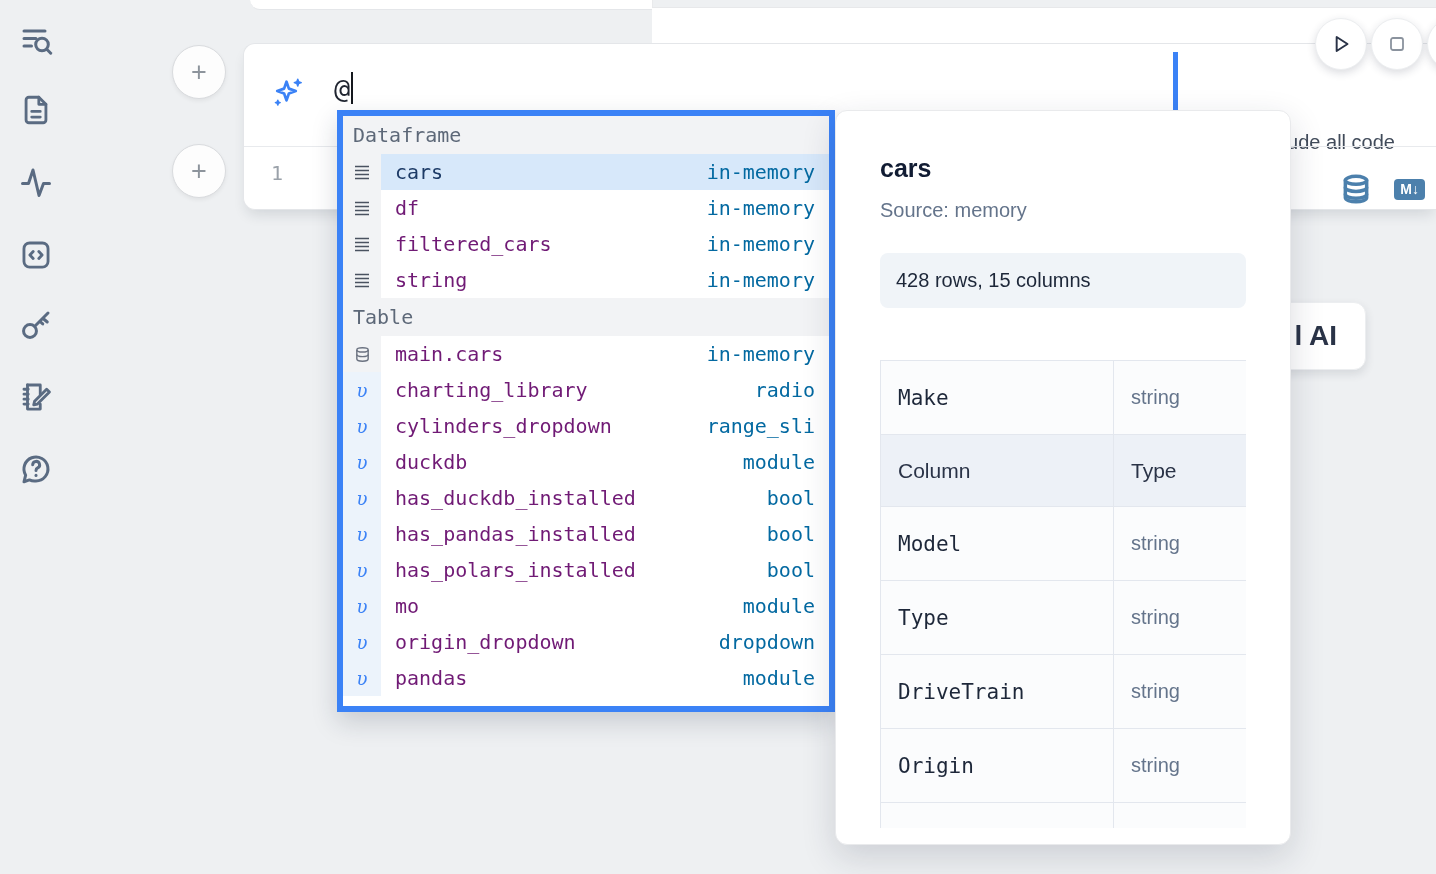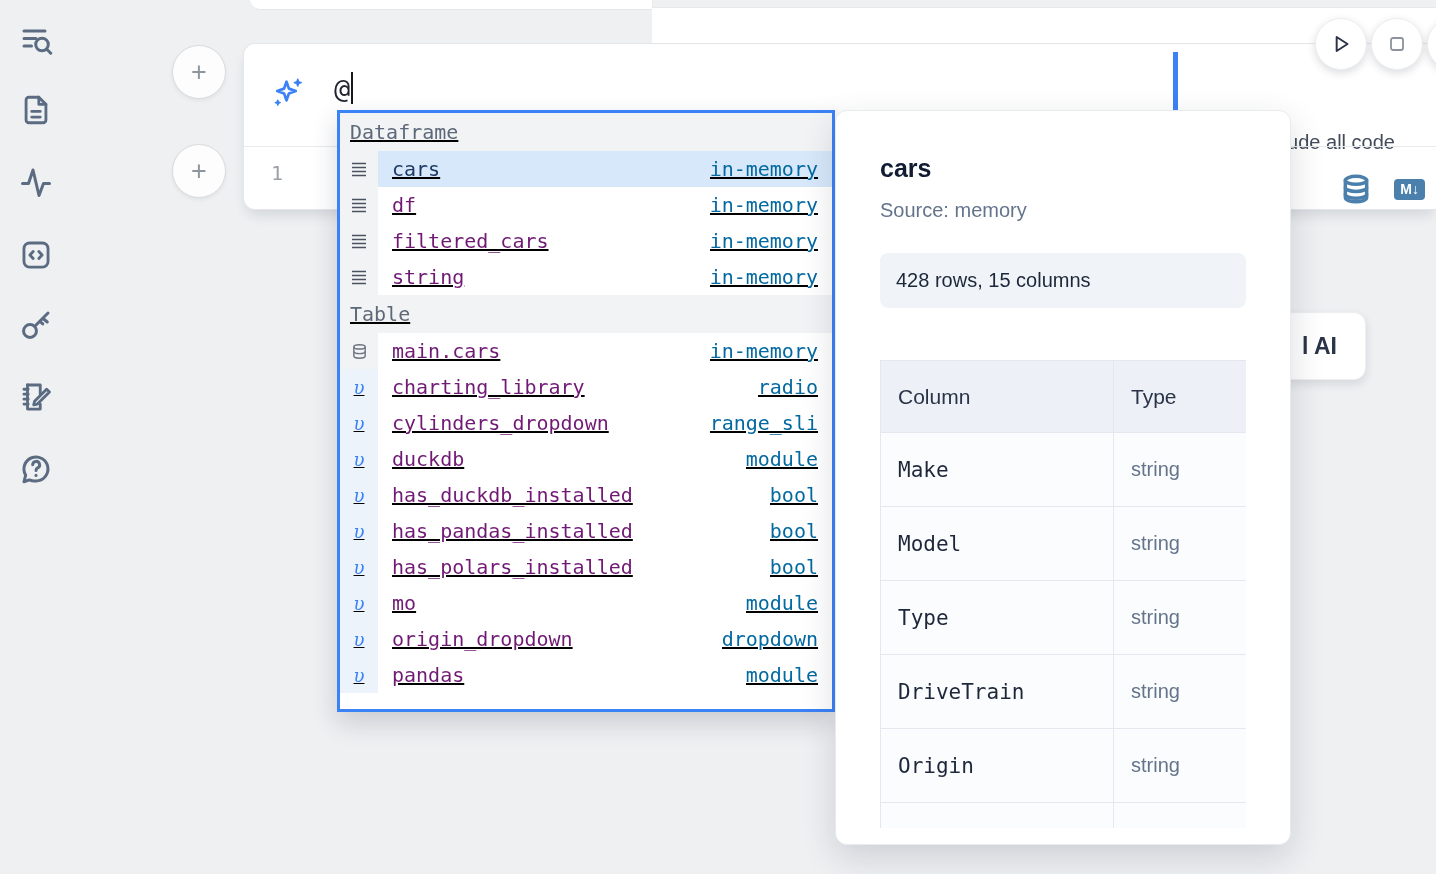--- a/index.html
+++ b/index.html
@@ -45,38 +45,38 @@
   .md-badge{background:#4c80ac;color:#fff;border-radius:4px;font-size:14px;font-weight:bold;
     padding:2px 6px 3px 6px;letter-spacing:0;font-family:"Liberation Sans",sans-serif;cursor:pointer;}
 
   
   .run-btn{position:absolute;width:50px;height:50px;border-radius:50%;background:#fff;
     border:1px solid #eceef0;box-shadow:0 3px 8px rgba(30,40,60,.16);z-index:20;
     display:flex;align-items:center;justify-content:center;cursor:pointer;}
 
   
   .dropdown{position:absolute;left:337px;top:110px;width:498px;height:602px;background:#fff;
-    box-shadow:0 10px 24px rgba(30,40,60,.18);border:3px solid #3b82f6;box-sizing:border-box;
-    overflow:hidden;z-index:5;font-size:20px;text-decoration:underline;}
+    box-shadow:0 10px 24px rgba(30,40,60,.18);border:6px solid #3b82f6;box-sizing:border-box;
+    overflow:hidden;z-index:5;font-size:20px;}
   .dd-header{height:38px;background:#f2f3f5;color:#5d6878;display:flex;align-items:center;padding-left:10px;box-sizing:border-box;}
   .dd-row{height:36px;display:flex;align-items:stretch;cursor:pointer;background:#fff;}
   .dd-gutter{width:38px;flex:0 0 auto;display:flex;align-items:center;justify-content:center;background:#f2f3f5;}
   .dd-row.var .dd-gutter{background:#ecf3fb;}
   .dd-main{flex:1;display:flex;align-items:center;padding:0 14px;min-width:0;}
   .dd-row.selected .dd-main{background:#d7e8fa;}
   .dd-name{color:#701a75;white-space:nowrap;}
   .dd-row.selected .dd-name{color:#1c3a66;}
   .dd-type{margin-left:auto;color:#0369a1;white-space:nowrap;overflow:hidden;text-align:center;}
   .var-glyph{color:#3b82f6;font-style:italic;font-size:18px;font-family:"DejaVu Serif",serif;}
 
   
-  .ai-partial{position:absolute;left:1240px;top:312px;width:126px;height:68px;background:#fff;
+  .ai-partial{position:absolute;left:1240px;top:302px;width:126px;height:68px;background:#fff;
     border:1px solid #eceef0;border-radius:12px;box-shadow:0 4px 10px rgba(30,40,60,.12);z-index:3;
     display:flex;align-items:center;justify-content:flex-end;padding-right:28px;box-sizing:border-box;
-    font-weight:bold;font-size:23px;color:#2a3347;cursor:pointer;}
+    font-weight:bold;font-size:28px;color:#2a3347;cursor:pointer;}
 
   
   .popup{position:absolute;left:835px;top:110px;width:456px;height:735px;background:#fff;
     border:1px solid #e9eaec;border-radius:12px;box-shadow:0 12px 34px rgba(30,40,60,.16);
     box-sizing:border-box;padding:40px 44px 0 44px;z-index:10;}
   .popup-title{font-size:25px;font-weight:bold;color:#111c33;line-height:34px;}
   .popup-source{margin-top:12px;font-size:20px;color:#64748b;line-height:26px;}
   .popup-badge{margin-top:30px;height:55px;background:#f0f4f8;border-radius:8px;
     display:flex;align-items:center;padding-left:16px;font-size:20px;color:#1d2739;box-sizing:border-box;}
   .schema-wrap{margin-top:52px;height:468px;overflow:hidden;}
@@ -332,28 +332,28 @@
   <div class="popup-source">Source: memory</div>
   <div class="popup-badge">428 rows, 15 columns</div>
   <div class="schema-wrap">
     <table class="schema">
       <colgroup>
           <col class="c1">
           <col class="c2">
         </colgroup>
       <tbody>
           <tr>
+        <td class="col-name">Make</td>
+        <td class="col-type">string</td>
+      </tr>
+      <tr>
         <th>Column</th>
         <th>Type</th>
       </tr>
       <tr>
-        <td class="col-name">Make</td>
-        <td class="col-type">string</td>
-      </tr>
-      <tr>
         <td class="col-name">Model</td>
         <td class="col-type">string</td>
       </tr>
       <tr>
         <td class="col-name">Type</td>
         <td class="col-type">string</td>
       </tr>
       <tr>
         <td class="col-name">DriveTrain</td>
         <td class="col-type">string</td>

